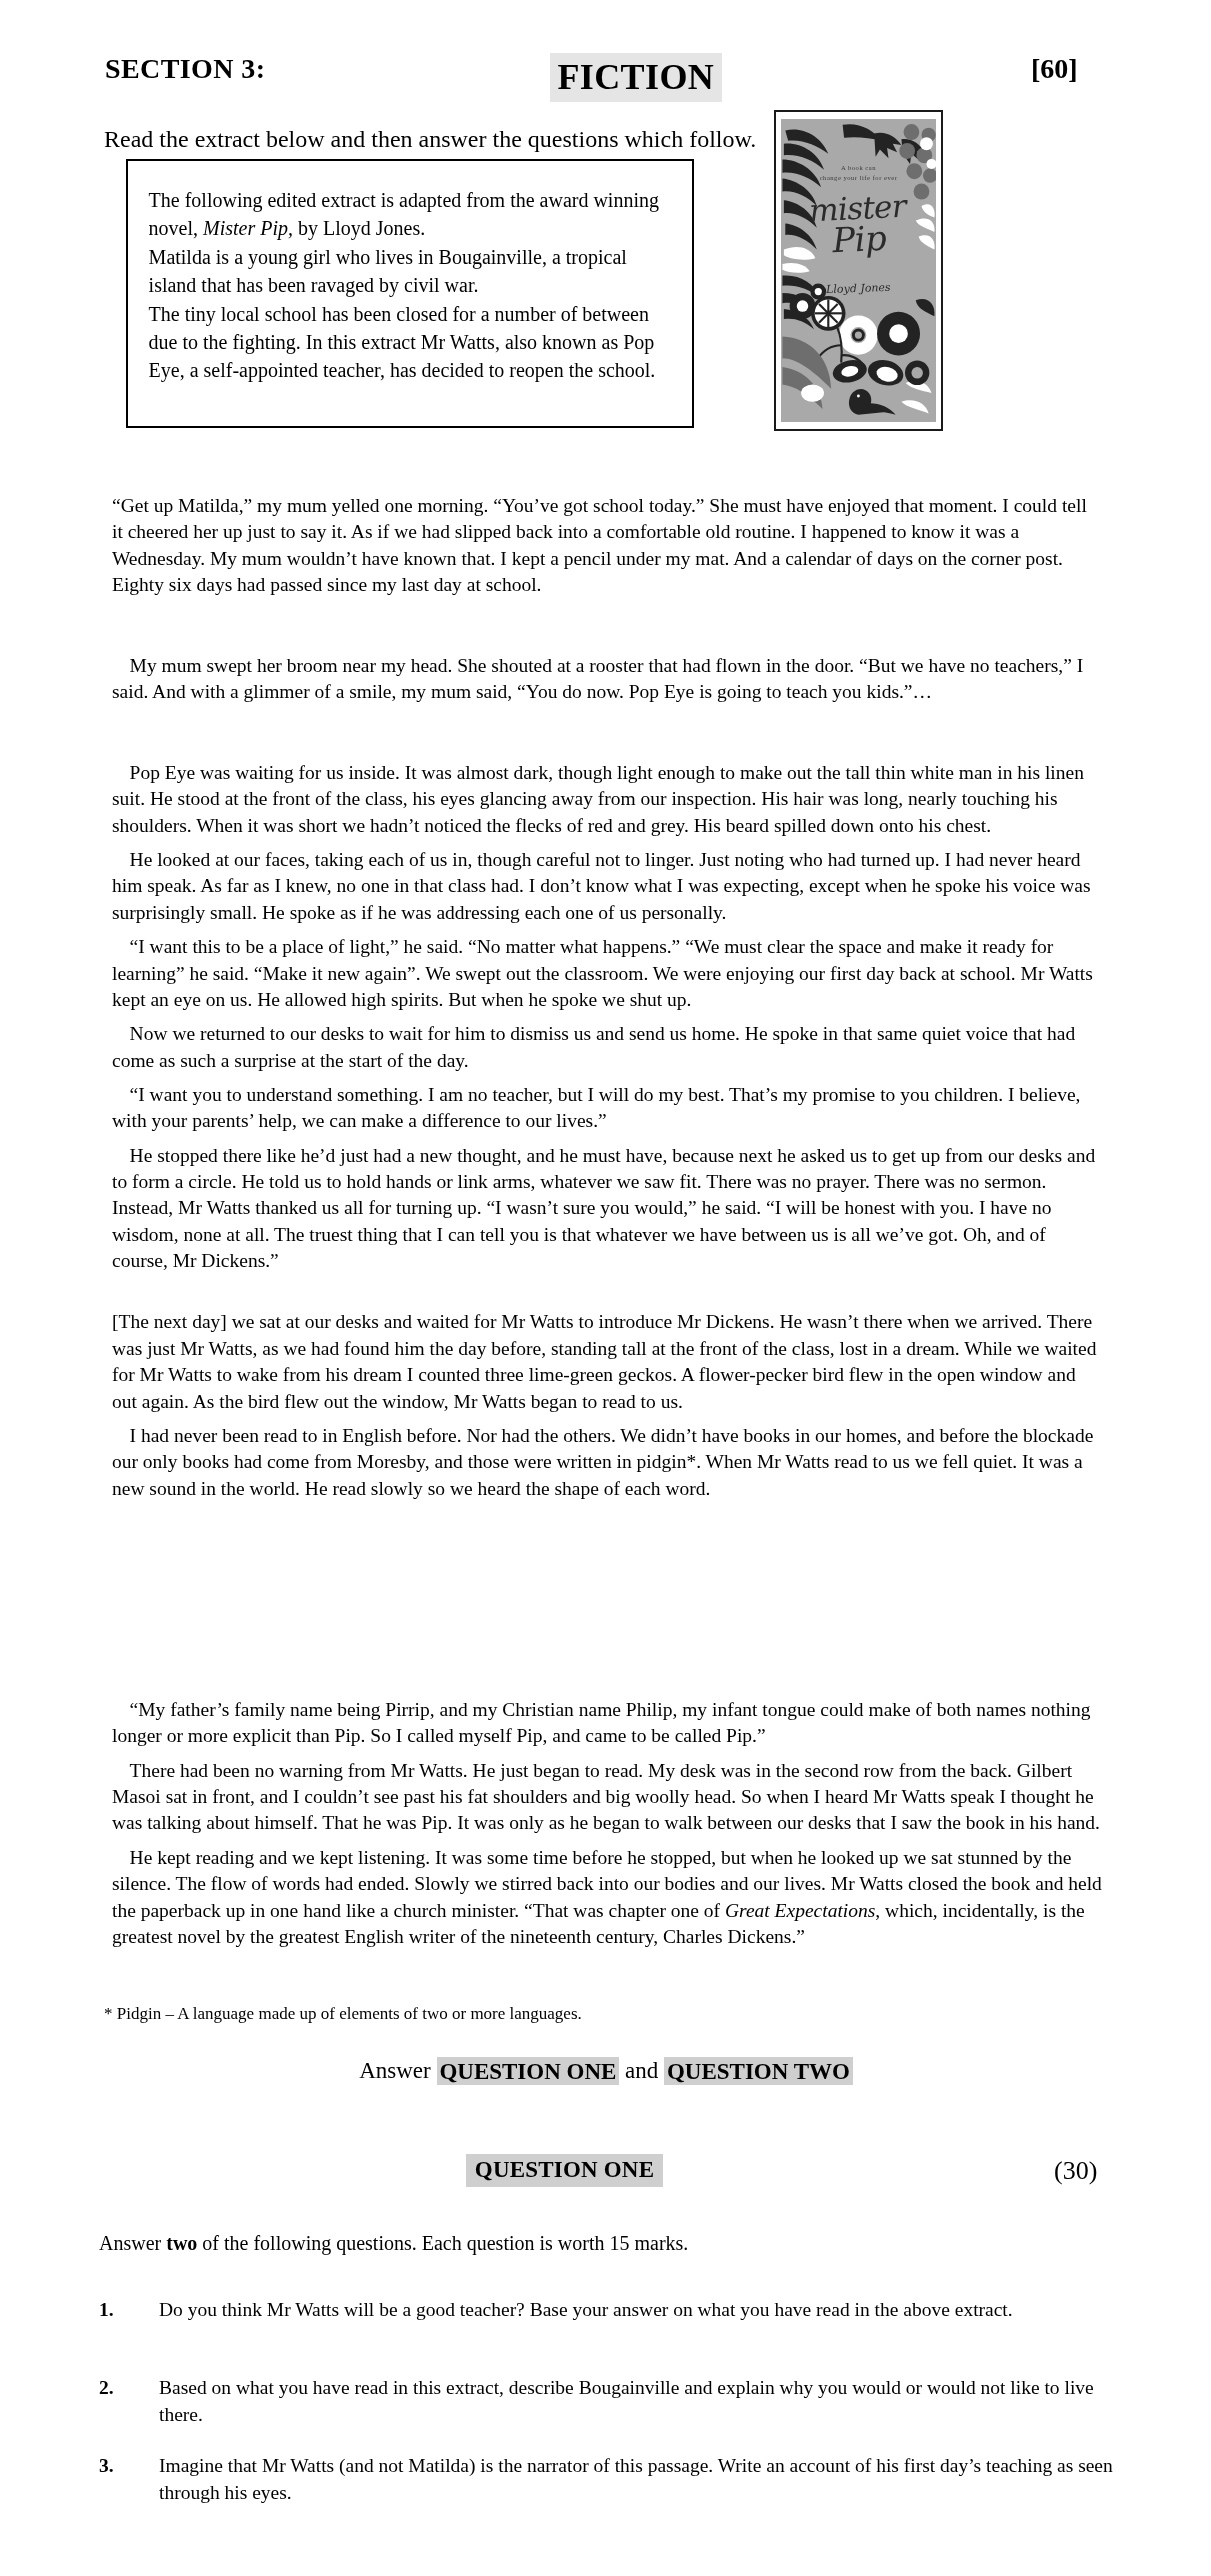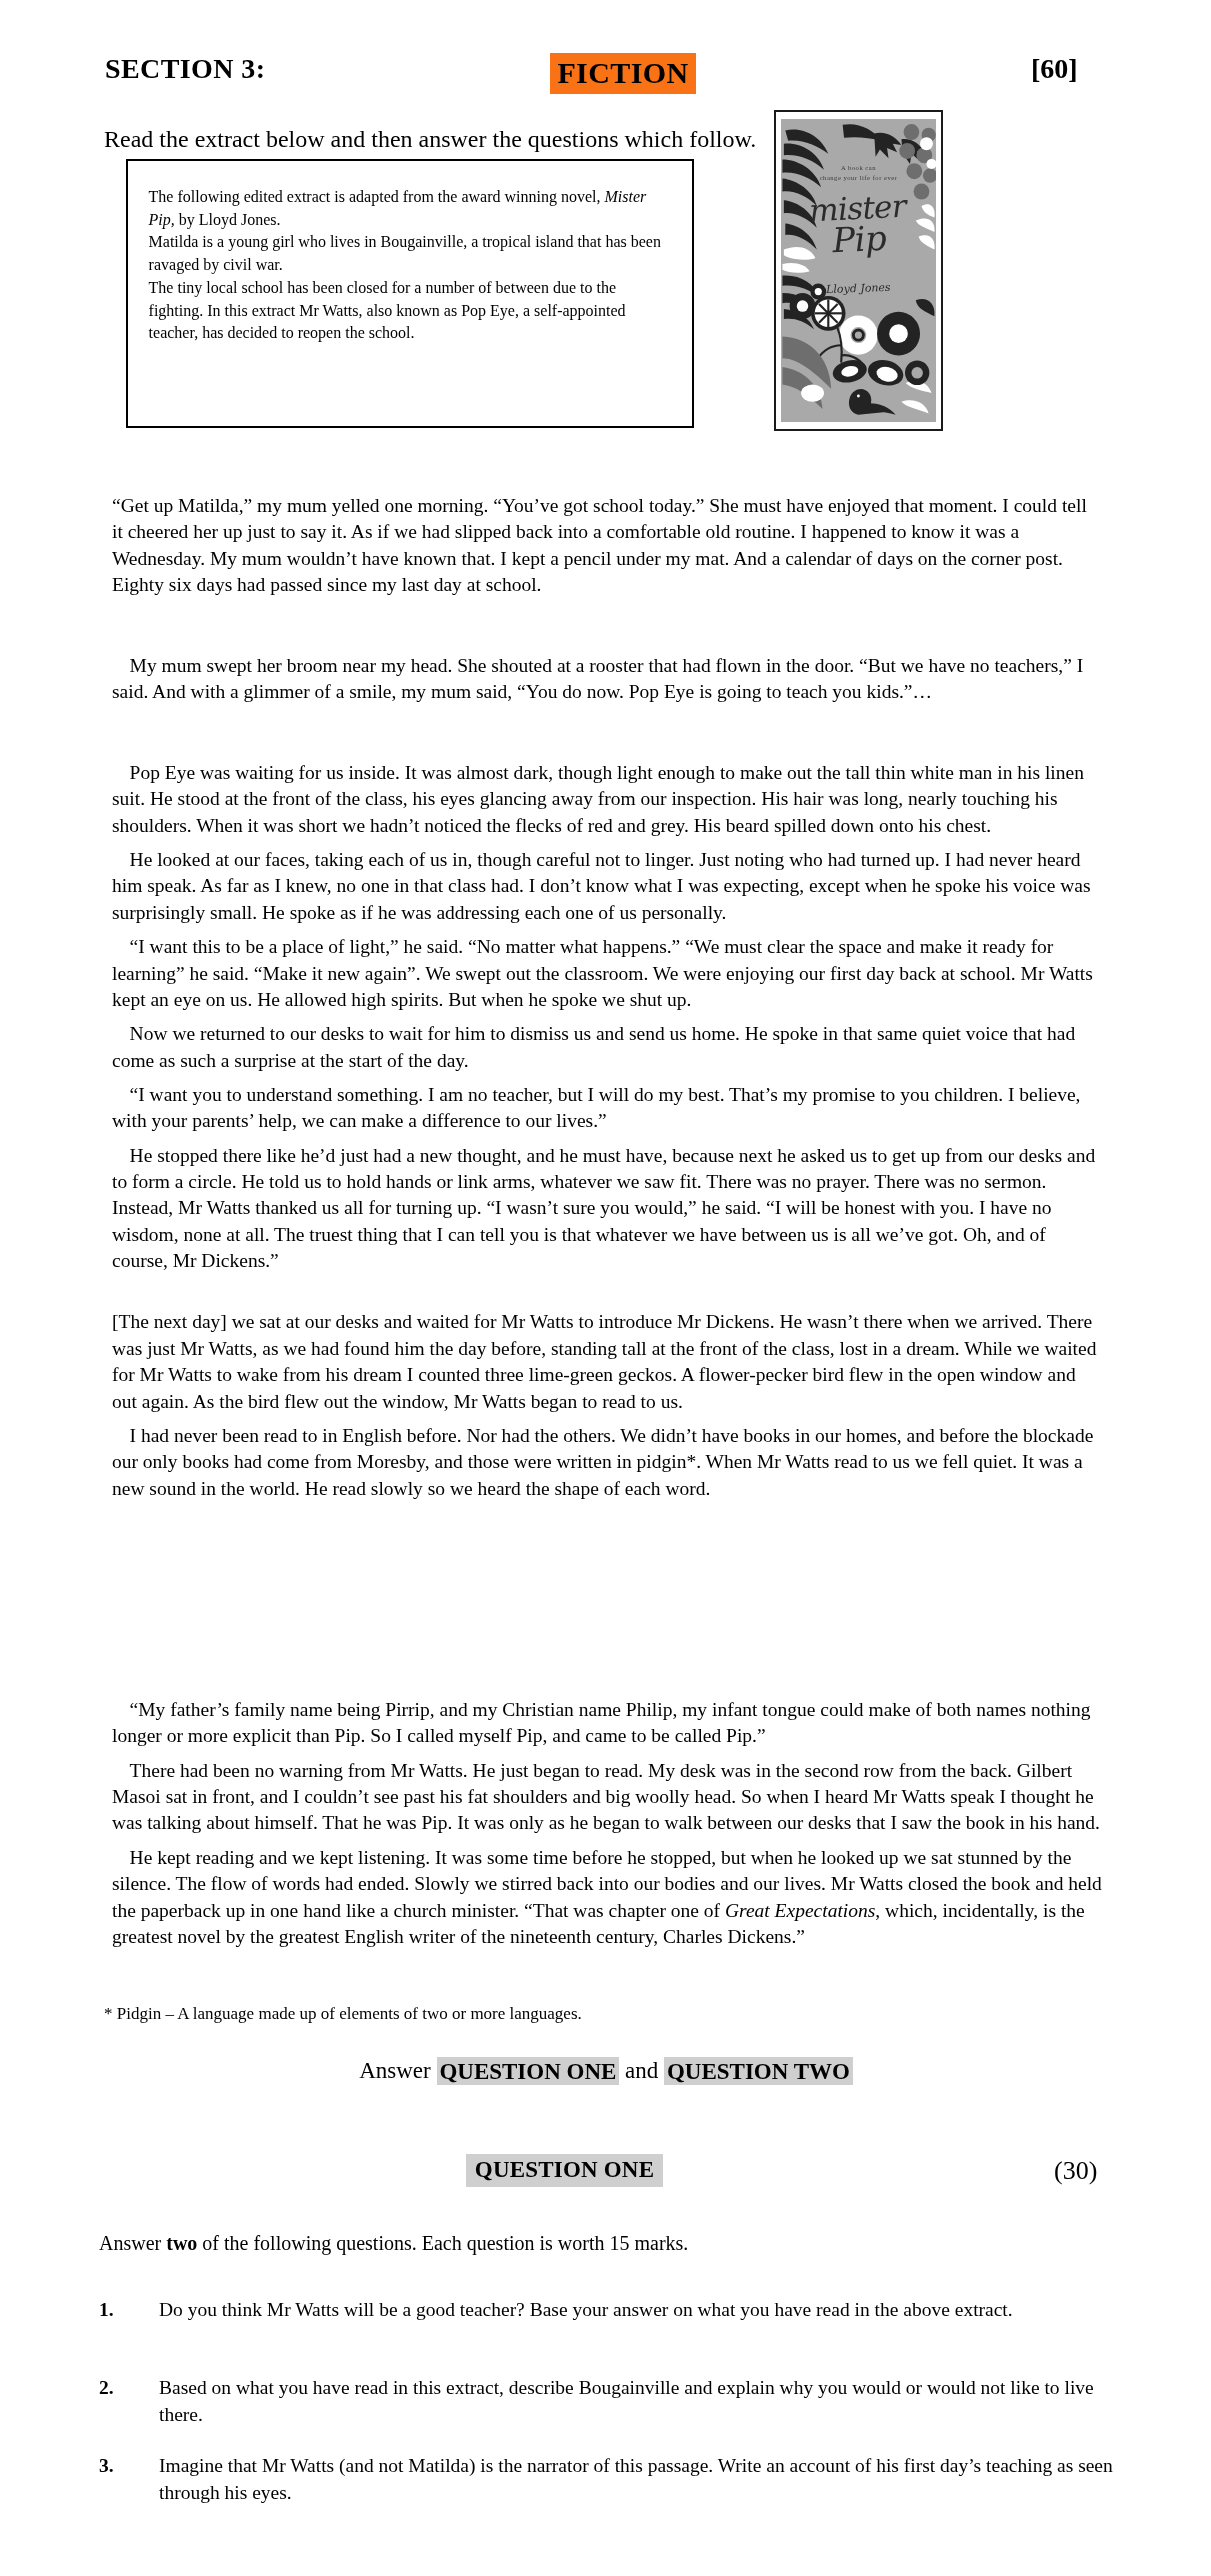--- a/index.html
+++ b/index.html
@@ -38,23 +38,23 @@
     top: 0;
     font-size: 28px;
     font-weight: bold;
     letter-spacing: 0.4px;
     white-space: nowrap;
   }
   .section-genre {
     position: absolute;
     left: 550px;
     top: 0;
-    font-size: 30px;
-    font-weight: bold;
-    background: #f97316;
+    font-size: 36px;
+    font-weight: bold;
+    background: #e5e5e5;
     padding: 2.9px 7.4px 4.4px 7.4px;
     letter-spacing: 0.4px;
     white-space: nowrap;
   }
   .section-marks {
     position: absolute;
     left: 1031px;
     top: 0;
     font-size: 28px;
     font-weight: bold;
@@ -77,21 +77,21 @@
     left: 126px;
     top: 159px;
     width: 568px;
     height: 269px;
     border: 2.2px solid #000000;
     box-sizing: border-box;
     padding: 25px 19px 7.4px 20.6px;
   }
   .extract-box p {
     margin: 0;
-    font-size: 16px;
+    font-size: 20px;
     line-height: 1.42;
   }
   .extract-box em { font-style: italic; }
 
   
   .cover-frame {
     position: absolute;
     left: 774px;
     top: 110px;
     width: 169px;

